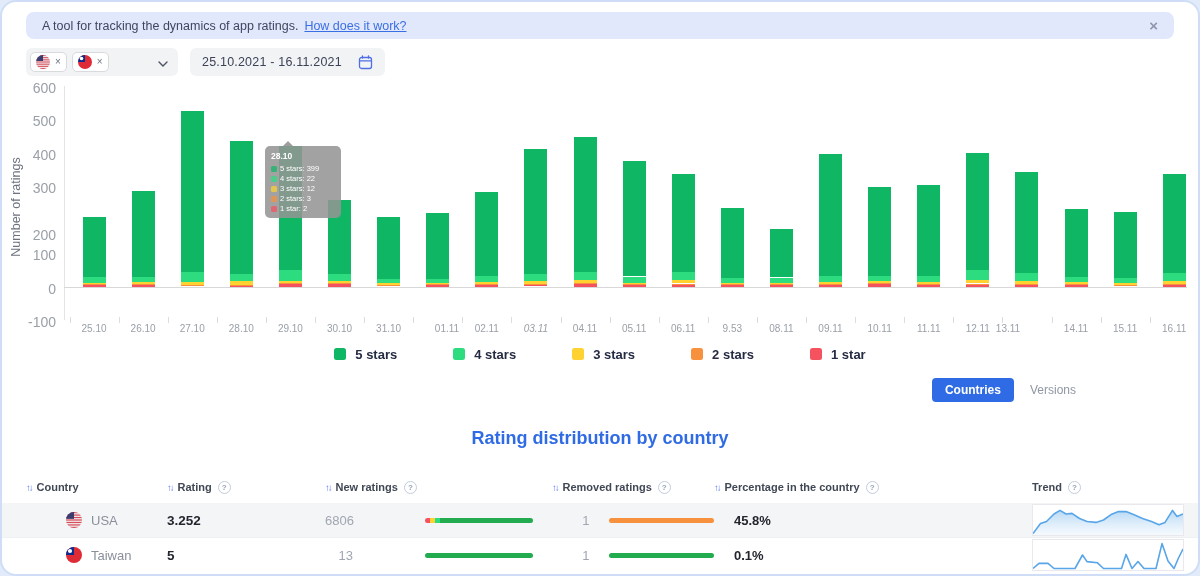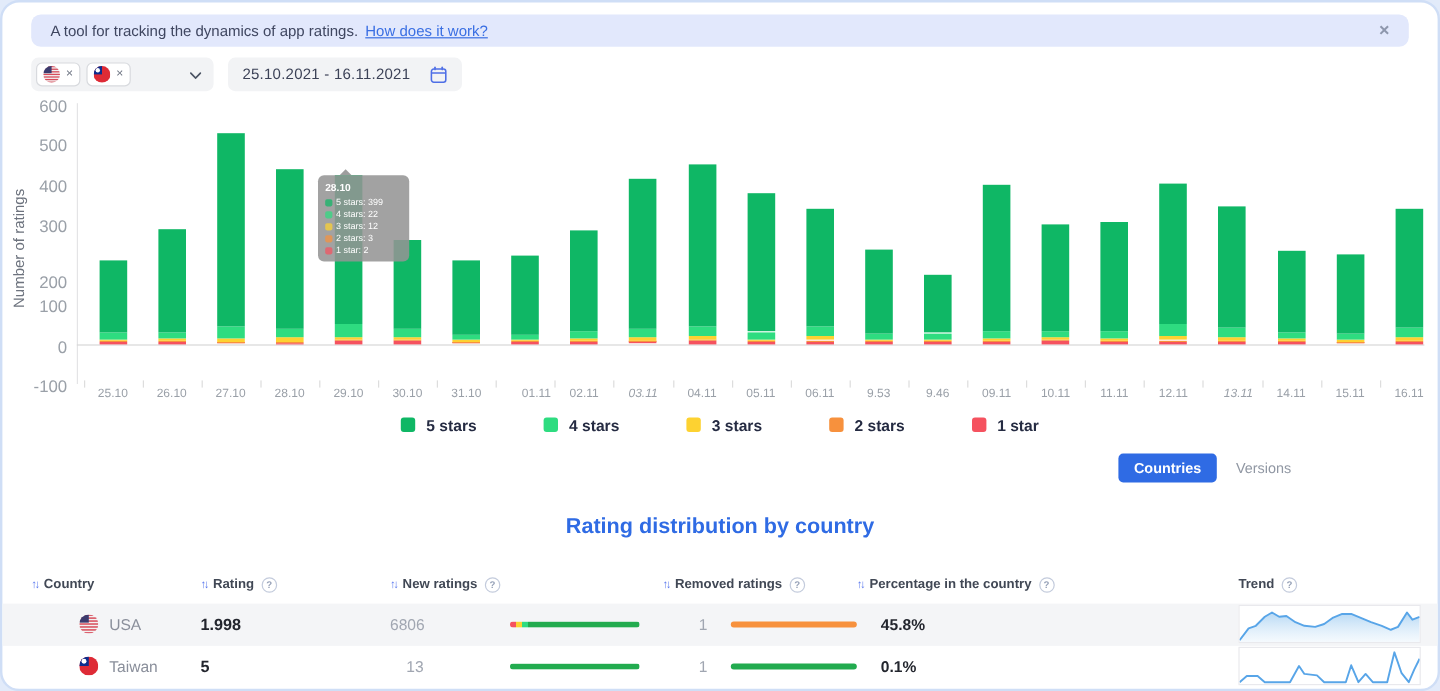--- a/index.html
+++ b/index.html
@@ -225,21 +225,21 @@
         <div class="seg" style="left:718.8px;top:204.2px;width:23px;height:0.7px;background:#f7913d;"></div>
         <div class="seg" style="left:718.8px;top:202.6px;width:23px;height:1.7px;background:#fdd231;"></div>
         <div class="seg" style="left:718.8px;top:197.5px;width:23px;height:5.0px;background:#2edc80;"></div>
         <div class="seg" style="left:718.8px;top:128.0px;width:23px;height:69.5px;background:#0fb765;"></div>
         <div class="xtick" style="left:708.3px;">9.53</div>
         <div class="seg" style="left:767.9px;top:204.9px;width:23px;height:1.7px;background:#f5525f;"></div>
         <div class="seg" style="left:767.9px;top:204.2px;width:23px;height:0.7px;background:#f7913d;"></div>
         <div class="seg" style="left:767.9px;top:202.6px;width:23px;height:1.7px;background:#fdd231;"></div>
         <div class="seg" style="left:767.9px;top:197.5px;width:23px;height:5.0px;background:#2edc80;"></div>
         <div class="seg" style="left:767.9px;top:148.7px;width:23px;height:48.8px;background:#0fb765;"></div>
-        <div class="xtick" style="left:757.4px;">9.46</div>
+        <div class="xtick" style="left:757.4px;">08.11</div>
         <div class="seg" style="left:817.0px;top:204.6px;width:23px;height:2.0px;background:#f5525f;"></div>
         <div class="seg" style="left:817.0px;top:203.9px;width:23px;height:0.7px;background:#f7913d;"></div>
         <div class="seg" style="left:817.0px;top:201.9px;width:23px;height:2.0px;background:#fdd231;"></div>
         <div class="seg" style="left:817.0px;top:195.9px;width:23px;height:6.0px;background:#2edc80;"></div>
         <div class="seg" style="left:817.0px;top:73.5px;width:23px;height:122.3px;background:#0fb765;"></div>
         <div class="xtick" style="left:806.5px;">09.11</div>
         <div class="seg" style="left:866.1px;top:203.9px;width:23px;height:2.7px;background:#f5525f;"></div>
         <div class="seg" style="left:866.1px;top:203.2px;width:23px;height:0.7px;background:#f7913d;"></div>
         <div class="seg" style="left:866.1px;top:201.2px;width:23px;height:2.0px;background:#fdd231;"></div>
         <div class="seg" style="left:866.1px;top:195.9px;width:23px;height:5.3px;background:#2edc80;"></div>
@@ -255,21 +255,21 @@
         <div class="seg" style="left:964.3px;top:203.6px;width:23px;height:1.0px;background:#f7913d;"></div>
         <div class="seg" style="left:964.3px;top:200.2px;width:23px;height:3.3px;background:#fdd231;"></div>
         <div class="seg" style="left:964.3px;top:190.2px;width:23px;height:10.0px;background:#2edc80;"></div>
         <div class="seg" style="left:964.3px;top:72.9px;width:23px;height:117.3px;background:#0fb765;"></div>
         <div class="xtick" style="left:953.8px;">12.11</div>
         <div class="seg" style="left:1013.4px;top:204.9px;width:23px;height:1.7px;background:#f5525f;"></div>
         <div class="seg" style="left:1013.4px;top:203.9px;width:23px;height:1.0px;background:#f7913d;"></div>
         <div class="seg" style="left:1013.4px;top:201.2px;width:23px;height:2.7px;background:#fdd231;"></div>
         <div class="seg" style="left:1013.4px;top:192.9px;width:23px;height:8.4px;background:#2edc80;"></div>
         <div class="seg" style="left:1013.4px;top:92.2px;width:23px;height:100.6px;background:#0fb765;"></div>
-        <div class="xtick" style="left:1008px;font-style:italic;">13.11</div>
+        <div class="xtick" style="left:984px;">13.11</div>
         <div class="seg" style="left:1062.5px;top:204.6px;width:23px;height:2.0px;background:#f5525f;"></div>
         <div class="seg" style="left:1062.5px;top:203.6px;width:23px;height:1.0px;background:#f7913d;"></div>
         <div class="seg" style="left:1062.5px;top:201.6px;width:23px;height:2.0px;background:#fdd231;"></div>
         <div class="seg" style="left:1062.5px;top:196.9px;width:23px;height:4.7px;background:#2edc80;"></div>
         <div class="seg" style="left:1062.5px;top:129.0px;width:23px;height:67.9px;background:#0fb765;"></div>
         <div class="xtick" style="left:1052.0px;">14.11</div>
         <div class="seg" style="left:1111.6px;top:205.2px;width:23px;height:1.3px;background:#f5525f;"></div>
         <div class="seg" style="left:1111.6px;top:204.6px;width:23px;height:0.7px;background:#f7913d;"></div>
         <div class="seg" style="left:1111.6px;top:202.6px;width:23px;height:2.0px;background:#fdd231;"></div>
         <div class="seg" style="left:1111.6px;top:197.9px;width:23px;height:4.7px;background:#2edc80;"></div>
@@ -407,21 +407,21 @@
                 <rect y="6.16" width="20" height="1.54" fill="#d84b5a"></rect>
                 <rect y="9.24" width="20" height="1.54" fill="#d84b5a"></rect>
                 <rect y="12.32" width="20" height="1.54" fill="#d84b5a"></rect>
                 <rect y="15.4" width="20" height="1.54" fill="#d84b5a"></rect>
                 <rect y="18.48" width="20" height="1.54" fill="#d84b5a"></rect>
                 <rect width="10" height="8.6" fill="#3c3b6e"></rect>
               </g>
             </svg>
             <span>USA</span>
           </div>
-          <div class="c-rating">1.998</div>
+          <div class="c-rating">3.252</div>
           <div class="c-num">
             <span class="val" style="width:28px;">6806</span>
             <span class="minibar" style="width:108px;margin-left:72px;">
               <span style="background:#f5525f;width:5%"></span>
               <span style="background:#fdd231;width:4%"></span>
               <span style="background:#2edc80;width:5%"></span>
               <span style="background:#22ab4f;width:86%"></span>
             </span>
           </div>
           <div class="c-num">

